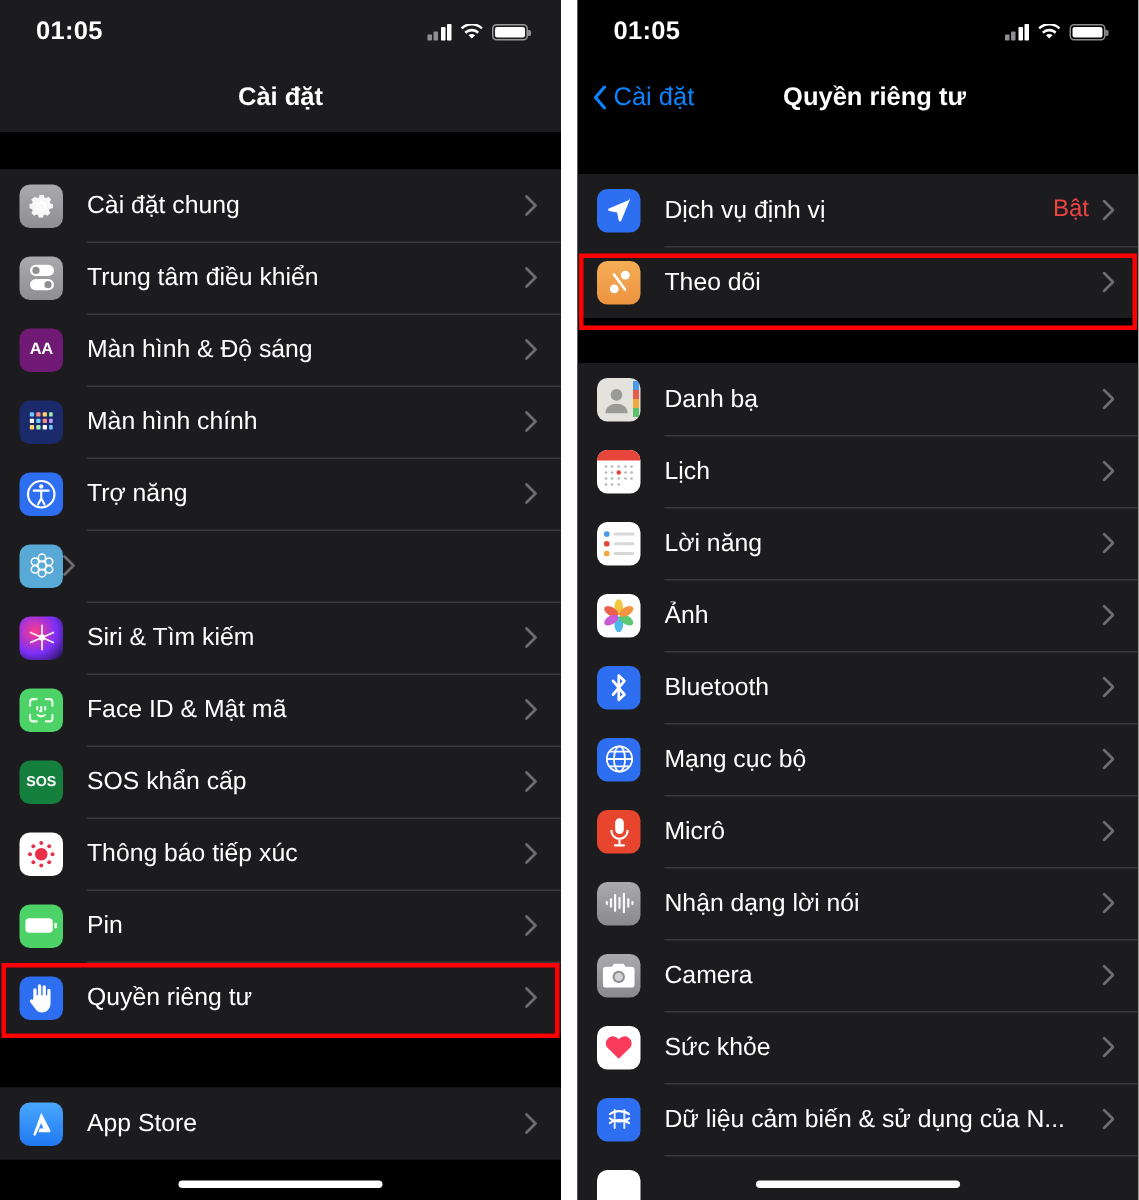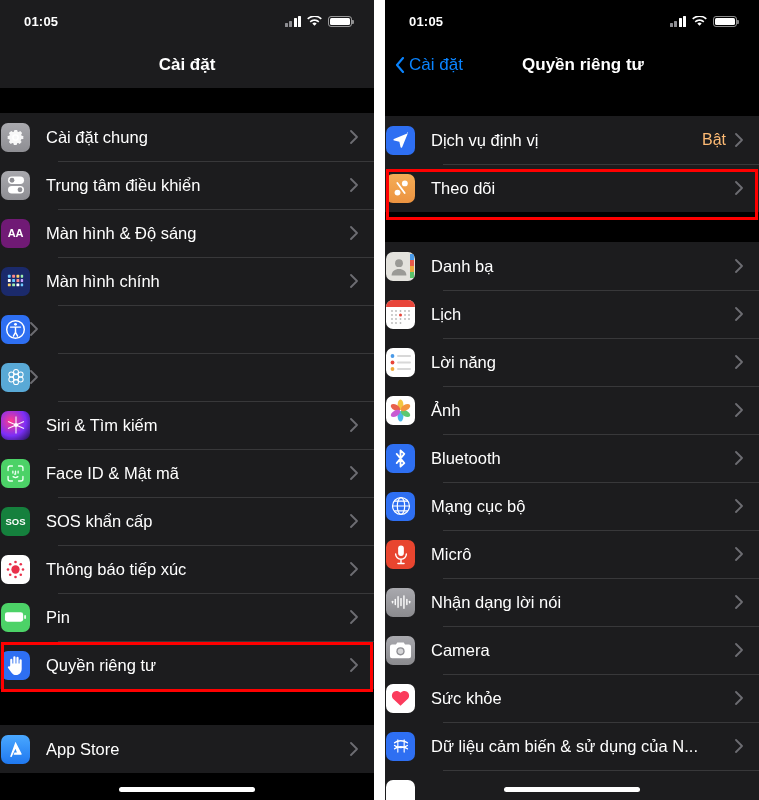--- a/index.html
+++ b/index.html
@@ -10,21 +10,21 @@
   .phone { width:374px; height:800px; background:#000; position:relative; overflow:hidden; }
   .phone.left  { margin-right:11px; }
 
   
   .statusbar {
     height:42px; display:flex; align-items:center;
     justify-content:space-between; padding:0 22px 0 24px;
     background:#1c1c1e; color:#fff;
   }
   .phone.right .statusbar { background:#000; }
-  .status-time { font-size:13px; font-weight:bold; letter-spacing:.2px;text-align:center; }
+  .status-time { font-size:17px; font-weight:bold; letter-spacing:.2px;text-align:center; }
   .status-icons { display:flex; align-items:center; gap:6px; }
   .bars { display:flex; align-items:flex-end; gap:1.5px; height:11px; }
   .bars i { display:block; width:3px; background:#fff; border-radius:.5px; }
   .bars i:nth-child(1){height:4px;background:#8e8e93;}
   .bars i:nth-child(2){height:6px;background:#8e8e93;}
   .bars i:nth-child(3){height:9px;}
   .bars i:nth-child(4){height:11px;}
   .wifi { width:15px; height:11px; position:relative; }
   .wifi svg { width:15px; height:11px; display:block; }
   .batt { width:24px; height:11px; border:1.3px solid rgba(255,255,255,.55);
@@ -40,32 +40,32 @@
   .nav-title { position:absolute; left:0; right:0; text-align:center;
                color:#fff; font-size:17px; font-weight:bold; }
   .phone.right .nav-title { left:auto; right:auto; width:100%; padding-left:22px; }
   .nav-back { display:flex; align-items:center; gap:4px; color:#0a84ff;
               font-size:17px; padding-left:10px; z-index:2; }
   .chev-left { width:10px; height:16px; }
 
   
   .gap { background:#000; }
   .group { background:#1c1c1e; }
-  .row { height:48px; display:flex; align-items:center; padding-left:1px;
+  .row { height:48px; display:flex; align-items:center; padding-left:13px;
          position:relative; background:#1c1c1e; }
   .row + .row::before {
     content:""; position:absolute; left:58px; right:0; top:0;
     height:1px; background:#38383a;
   }
   .row .ico { width:29px; height:29px; border-radius:7px; flex:0 0 29px;
               display:flex; align-items:center; justify-content:center;
               overflow:hidden; position:relative; }
   .row .lbl { color:#fff; font-size:16.5px; margin-left:16px; flex:1;
               white-space:nowrap; overflow:hidden; }
-  .row .val { color:#fdba74; font-size:16px; margin-right:9px; }
+  .row .val { color:#ef4444; font-size:16px; margin-right:9px; }
   .chev { width:8px; height:14px; margin-right:16px; flex:0 0 8px; }
 
   
   .hl { position:absolute; border:3px solid #ff0000; z-index:9;
         pointer-events:none; }
 
   
   .home-ind { position:absolute; bottom:8px; left:50%; transform:translateX(-50%);
         width:136px; height:5px; background:#fff; border-radius:3px; }
 
@@ -185,20 +185,21 @@
       </div>
 
       <div class="row">
         <div class="ico ic-blue">
           <svg width="23" height="23" viewBox="0 0 24 24">
               <circle cx="12" cy="12" r="9.2" fill="none" stroke="#fff" stroke-width="1.5"></circle>
               <circle cx="12" cy="6.6" r="1.5" fill="#fff"></circle>
               <path d="M6.8 9.5h10.4M12 9.8v5.2M12 15l-2.2 4M12 15l2.2 4" stroke="#fff" stroke-width="1.5" stroke-linecap="round" fill="none"></path>
             </svg>
         </div>
+        <div class="lbl">Trợ năng</div>
         <svg class="chev" viewBox="0 0 8 14">
             <path d="M1 1l6 6-6 6" stroke="#6d6d72" stroke-width="1.8" fill="none" stroke-linecap="round" stroke-linejoin="round"></path>
           </svg>
       </div>
 
       <div class="row">
         <div class="ico ic-wall">
           <svg width="22" height="22" viewBox="0 0 24 24" fill="none" stroke="#fff" stroke-width="1.1">
             <circle cx="12" cy="12" r="3"></circle>
               <circle cx="12" cy="6.4" r="2.7"></circle>

